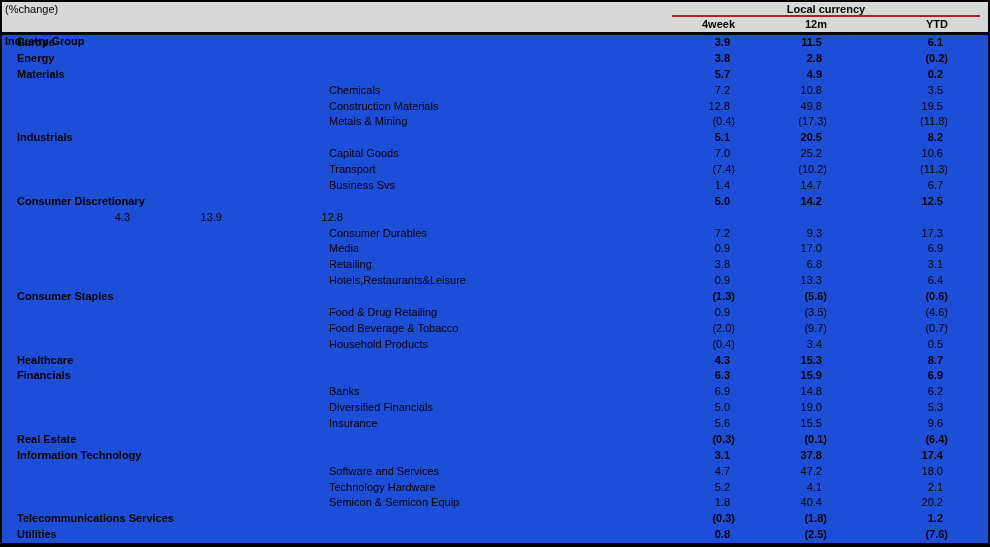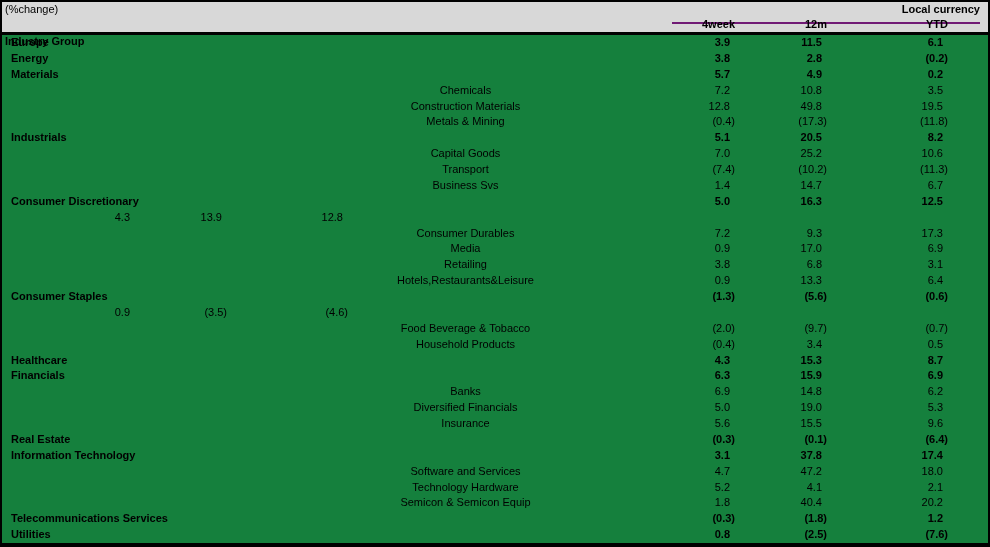--- a/index.html
+++ b/index.html
@@ -6,51 +6,51 @@
   * { box-sizing: border-box; }
   .table {
     position: relative;
     width: 990px;
     height: 547px;
     border: 2px solid #000;
     border-bottom-width: 4px;
     font-family: "Liberation Sans", sans-serif;
     font-size: 11px;
     color: #000;
-    background: #15803d;
+    background: #1d4ed8;
   }
   
   .header {
     background: #d8d8d8;
     border-bottom: 3px solid #000;
     height: 33px; 
   }
   .hrow { display: flex; height: 15px; line-height: 15px; }
   .hcell-left { width: 670px; padding-left: 3px; white-space: nowrap; }
   .hrowB .hcell-left { width: 600px; font-weight: bold; margin-top: 17px; }
   .lc-box {
     width: 308px;
-    text-align: right;
+    text-align: center;
     font-weight: bold;
-    border-bottom: 2px solid #701a75;
-    height: 22px;
+    border-bottom: 2px solid #b91c1c;
+    height: 15px;
   }
   .lc-tail { width: 8px; }
   .hcol { font-weight: bold; text-align: right; }
   .c1 { width: 133px; }
   .c2 { width: 92px; }
   .c3 { width: 121px; }
   .tail { width: 40px; }
   
   .rows { }
   .row { display: flex; height: 15.875px; line-height: 15.875px; }
   .row.bold { font-weight: bold; }
   .cell { white-space: nowrap; overflow: visible; }
-  .name { width: 600px; padding-left: 9px; }
-  .name.indent { padding-left: 327px; text-align: center; }
+  .name { width: 600px; padding-left: 15px; }
+  .name.indent { padding-left: 327px; }
   .num { text-align: right; padding-right: 5px; }
   .num.paren { padding-right: 0; } 
 </style>
 </head>
 <body>
 
 <div class="table">
 
   <div class="header">
     <div class="hrow hrowA">
@@ -144,21 +144,21 @@
       <div class="cell name indent">Business Svs</div>
       <div class="cell num c1">1.4</div>
       <div class="cell num c2">14.7</div>
       <div class="cell num c3">6.7</div>
       <div class="cell tail"></div>
     </div>
 
     <div class="row bold">
       <div class="cell name">Consumer Discretionary</div>
       <div class="cell num c1">5.0</div>
-      <div class="cell num c2">16.3</div>
+      <div class="cell num c2">14.2</div>
       <div class="cell num c3">12.5</div>
       <div class="cell tail"></div>
     </div>
 
     <div class="row">
       <div class="cell num c1">4.3</div>
       <div class="cell num c2">13.9</div>
       <div class="cell num c3">12.8</div>
       <div class="cell tail"></div>
     </div>
@@ -197,20 +197,21 @@
 
     <div class="row bold">
       <div class="cell name">Consumer Staples</div>
       <div class="cell num c1 paren">(1.3)</div>
       <div class="cell num c2 paren">(5.6)</div>
       <div class="cell num c3 paren">(0.6)</div>
       <div class="cell tail"></div>
     </div>
 
     <div class="row">
+      <div class="cell name indent">Food &amp; Drug Retailing</div>
       <div class="cell num c1">0.9</div>
       <div class="cell num c2 paren">(3.5)</div>
       <div class="cell num c3 paren">(4.6)</div>
       <div class="cell tail"></div>
     </div>
 
     <div class="row">
       <div class="cell name indent">Food Beverage &amp; Tobacco</div>
       <div class="cell num c1 paren">(2.0)</div>
       <div class="cell num c2 paren">(9.7)</div>

